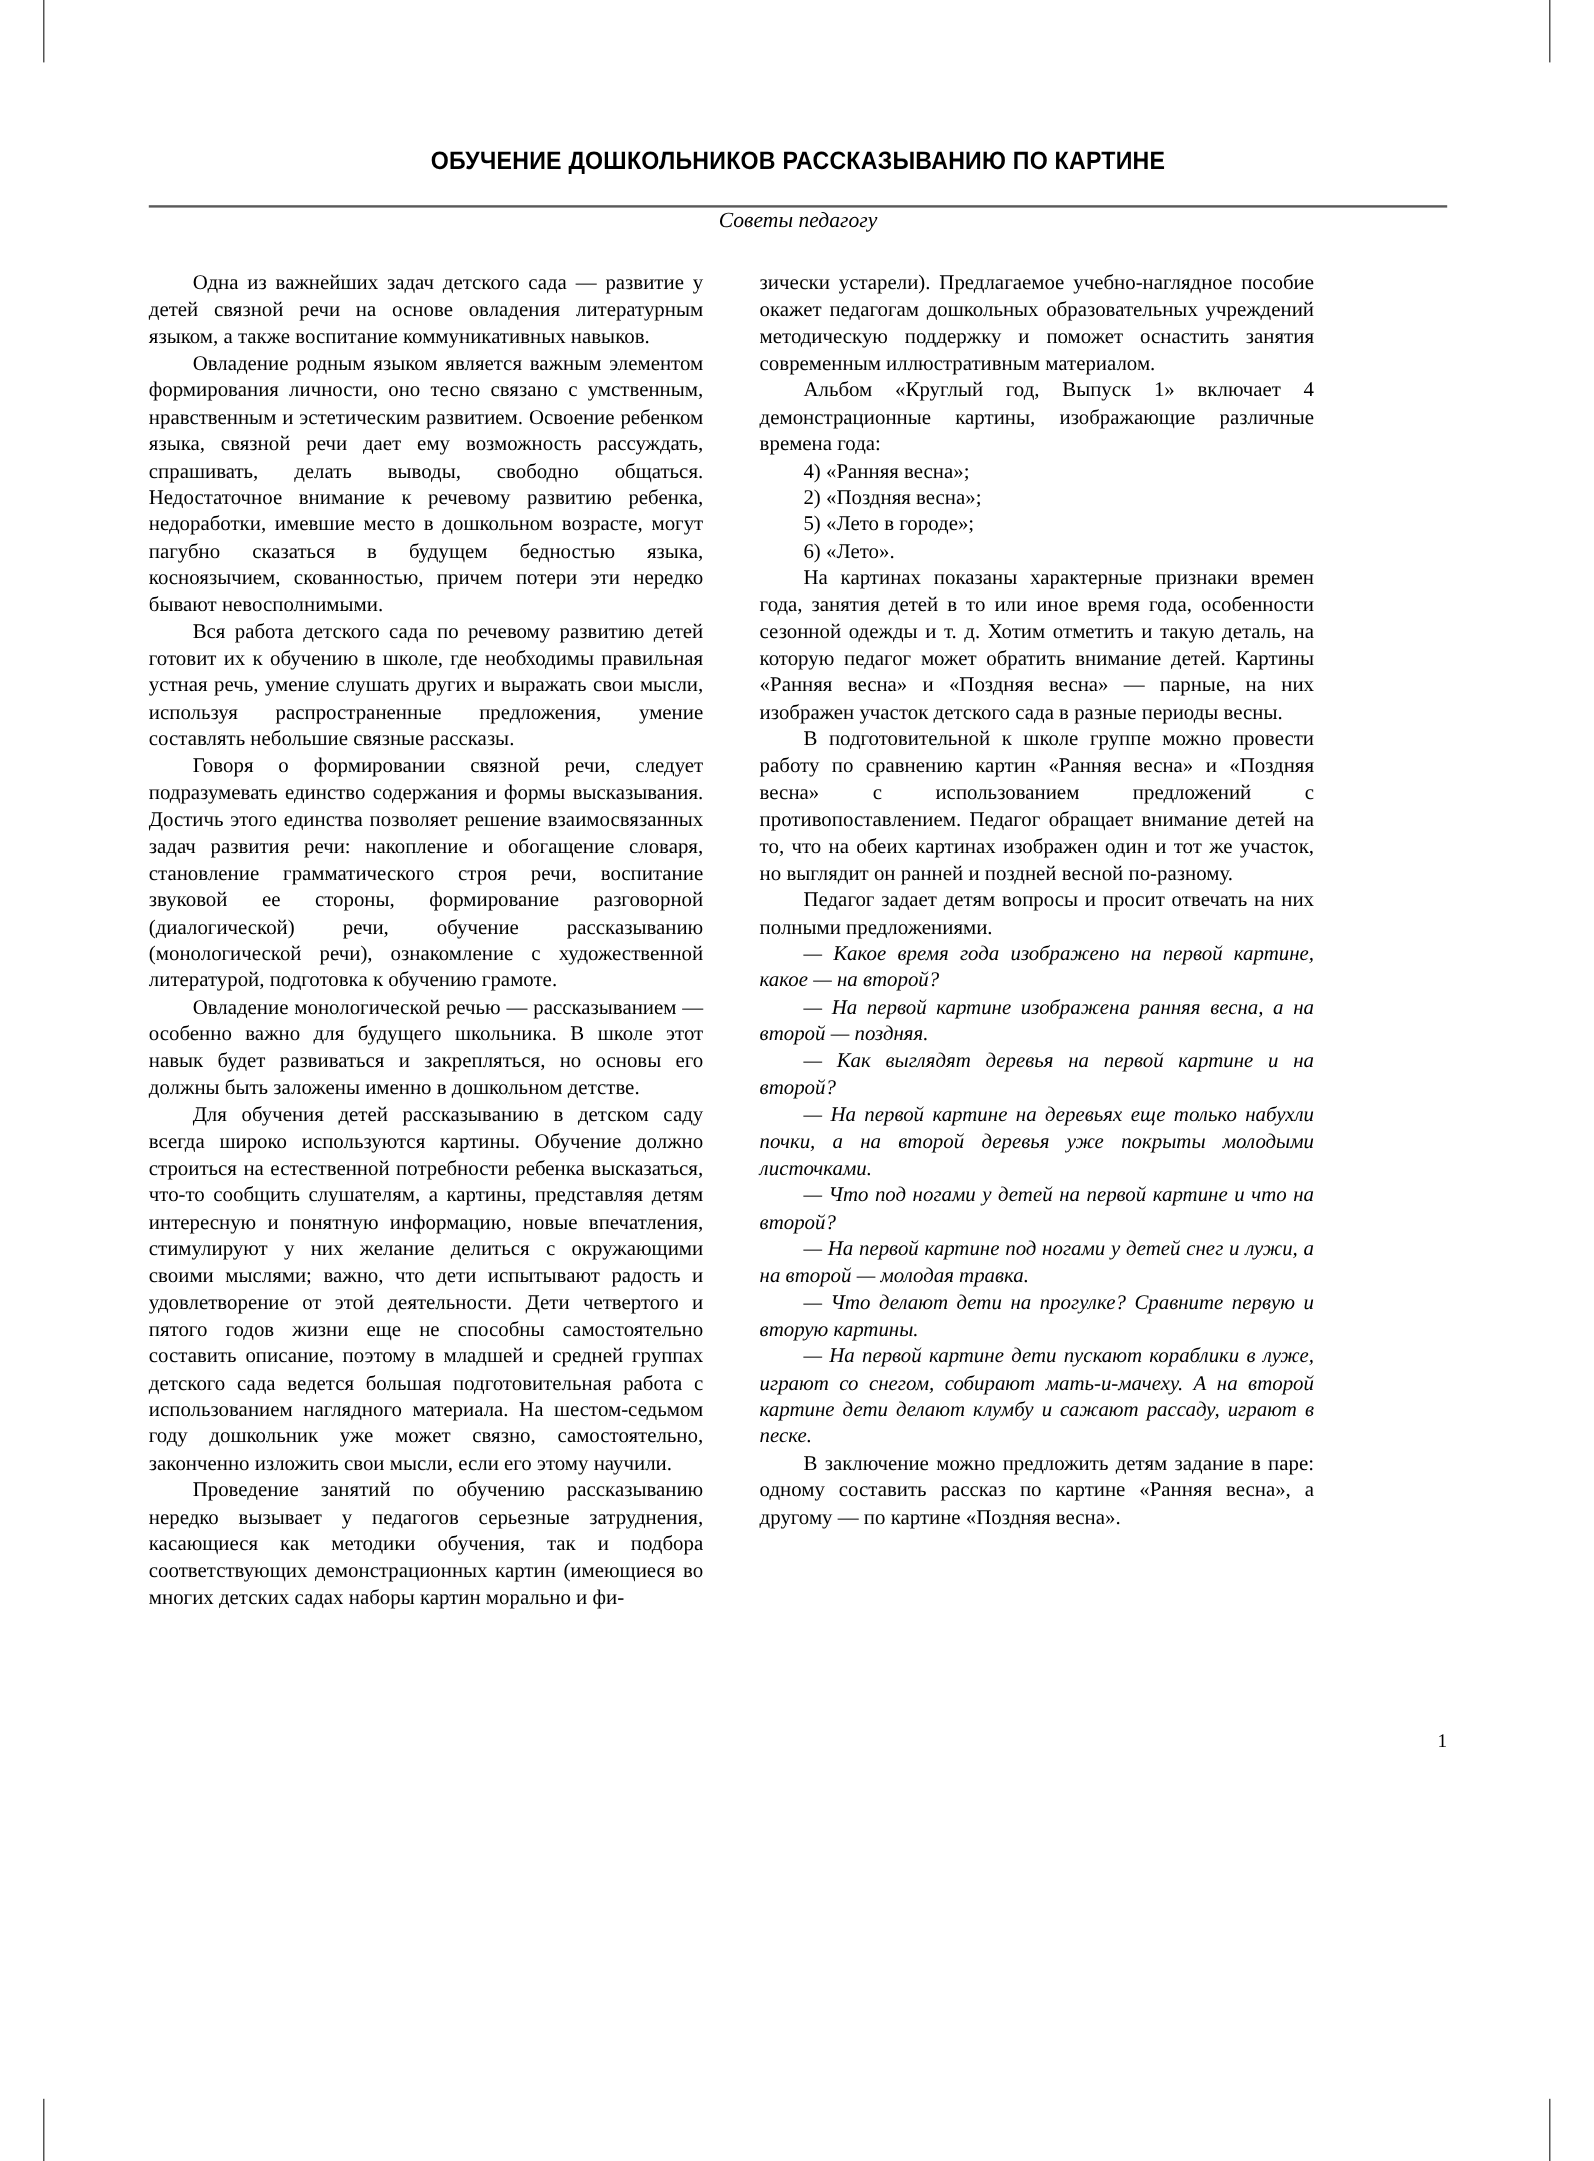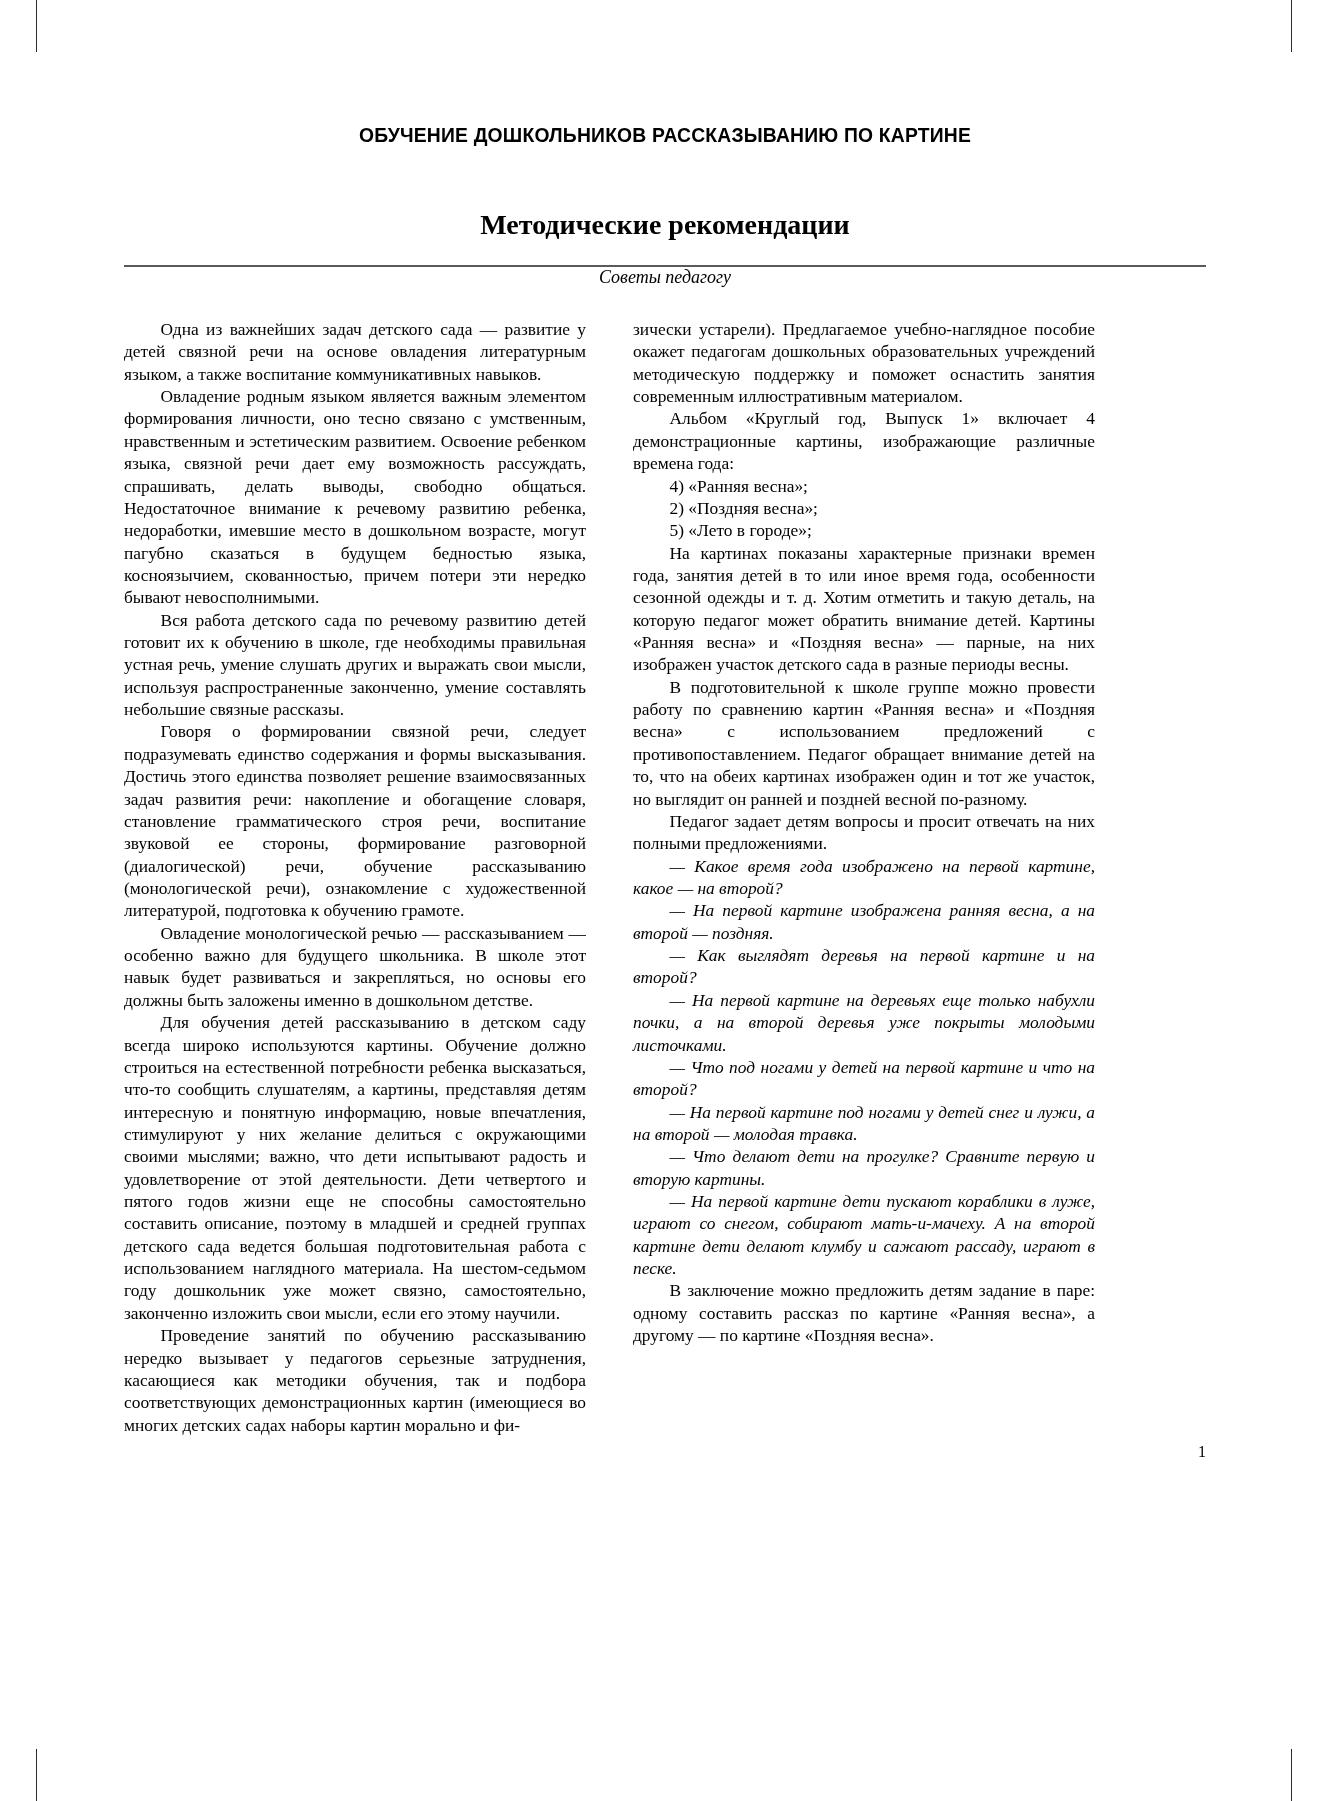--- a/index.html
+++ b/index.html
@@ -128,45 +128,45 @@
 
 <div class="crop v crop-tl-v"></div>
 <div class="crop v crop-tr-v"></div>
 <div class="crop v crop-bl-v"></div>
 <div class="crop v crop-br-v"></div>
 
 <div class="page">
 
   <h1 class="doc-title">ОБУЧЕНИЕ ДОШКОЛЬНИКОВ РАССКАЗЫВАНИЮ ПО КАРТИНЕ</h1>
 
-  <h2 class="doc-subtitle">Методические рекомендации</h2>
 
   <div class="rule"></div>
 
   <div class="section-label">Советы педагогу</div>
 
   <div class="columns">
 
     <div class="col">
       <p class="para">Одна из важнейших задач детского сада — развитие у детей связной речи на основе овладения литературным языком, а также воспитание коммуникативных навыков.</p>
       <p class="para">Овладение родным языком является важным элементом формирования личности, оно тесно связано с умственным, нравственным и эстетическим развитием. Освоение ребенком языка, связной речи дает ему возможность рассуждать, спрашивать, делать выводы, свободно общаться. Недостаточное внимание к речевому развитию ребенка, недоработки, имевшие место в дошкольном возрасте, могут пагубно сказаться в будущем бедностью языка, косноязычием, скованностью, причем потери эти нередко бывают невосполнимыми.</p>
-      <p class="para">Вся работа детского сада по речевому развитию детей готовит их к обучению в школе, где необходимы правильная устная речь, умение слушать других и выражать свои мысли, используя распространенные законченно, умение составлять небольшие связные рассказы.</p>
+      <p class="para">Вся работа детского сада по речевому развитию детей готовит их к обучению в школе, где необходимы правильная устная речь, умение слушать других и выражать свои мысли, используя распространенные предложения, умение составлять небольшие связные рассказы.</p>
       <p class="para">Говоря о формировании связной речи, следует подразумевать единство содержания и формы высказывания. Достичь этого единства позволяет решение взаимосвязанных задач развития речи: накопление и обогащение словаря, становление грамматического строя речи, воспитание звуковой ее стороны, формирование разговорной (диалогической) речи, обучение рассказыванию (монологической речи), ознакомление с художественной литературой, подготовка к обучению грамоте.</p>
       <p class="para">Овладение монологической речью — рассказыванием — особенно важно для будущего школьника. В школе этот навык будет развиваться и закрепляться, но основы его должны быть заложены именно в дошкольном детстве.</p>
       <p class="para">Для обучения детей рассказыванию в детском саду всегда широко используются картины. Обучение должно строиться на естественной потребности ребенка высказаться, что-то сообщить слушателям, а картины, представляя детям интересную и понятную информацию, новые впечатления, стимулируют у них желание делиться с окружающими своими мыслями; важно, что дети испытывают радость и удовлетворение от этой деятельности. Дети четвертого и пятого годов жизни еще не способны самостоятельно составить описание, поэтому в младшей и средней группах детского сада ведется большая подготовительная работа с использованием наглядного материала. На шестом-седьмом году дошкольник уже может связно, самостоятельно, законченно изложить свои мысли, если его этому научили.</p>
       <p class="para">Проведение занятий по обучению рассказыванию нередко вызывает у педагогов серьезные затруднения, касающиеся как методики обучения, так и подбора соответствующих демонстрационных картин (имеющиеся во многих детских садах наборы картин морально и фи-</p>
     </div>
 
     <div class="col">
       <p class="para" style="text-indent:0">зически устарели). Предлагаемое учебно-наглядное пособие окажет педагогам дошкольных образовательных учреждений методическую поддержку и поможет оснастить занятия современным иллюстративным материалом.</p>
       <p class="para">Альбом «Круглый год, Выпуск 1» включает 4 демонстрационные картины, изображающие различные времена года:</p>
 
       <p class="list-item">4) «Ранняя весна»;</p>
       <p class="list-item">2) «Поздняя весна»;</p>
       <p class="list-item">5) «Лето в городе»;</p>
+      <p class="list-item">6) «Лето».</p>
 
       <p class="para">На картинах показаны характерные признаки времен года, занятия детей в то или иное время года, особенности сезонной одежды и т. д. Хотим отметить и такую деталь, на которую педагог может обратить внимание детей. Картины «Ранняя весна» и «Поздняя весна» — парные, на них изображен участок детского сада в разные периоды весны.</p>
       <p class="para">В подготовительной к школе группе можно провести работу по сравнению картин «Ранняя весна» и «Поздняя весна» с использованием предложений с противопоставлением. Педагог обращает внимание детей на то, что на обеих картинах изображен один и тот же участок, но выглядит он ранней и поздней весной по-разному.</p>
       <p class="para">Педагог задает детям вопросы и просит отвечать на них полными предложениями.</p>
 
       <p class="qa">— Какое время года изображено на первой картине, какое — на второй?</p>
       <p class="qa answer">— На первой картине изображена ранняя весна, а на второй — поздняя.</p>
       <p class="qa">— Как выглядят деревья на первой картине и на второй?</p>
       <p class="qa answer">— На первой картине на деревьях еще только набухли почки, а на второй деревья уже покрыты молодыми листочками.</p>
       <p class="qa">— Что под ногами у детей на первой картине и что на второй?</p>

